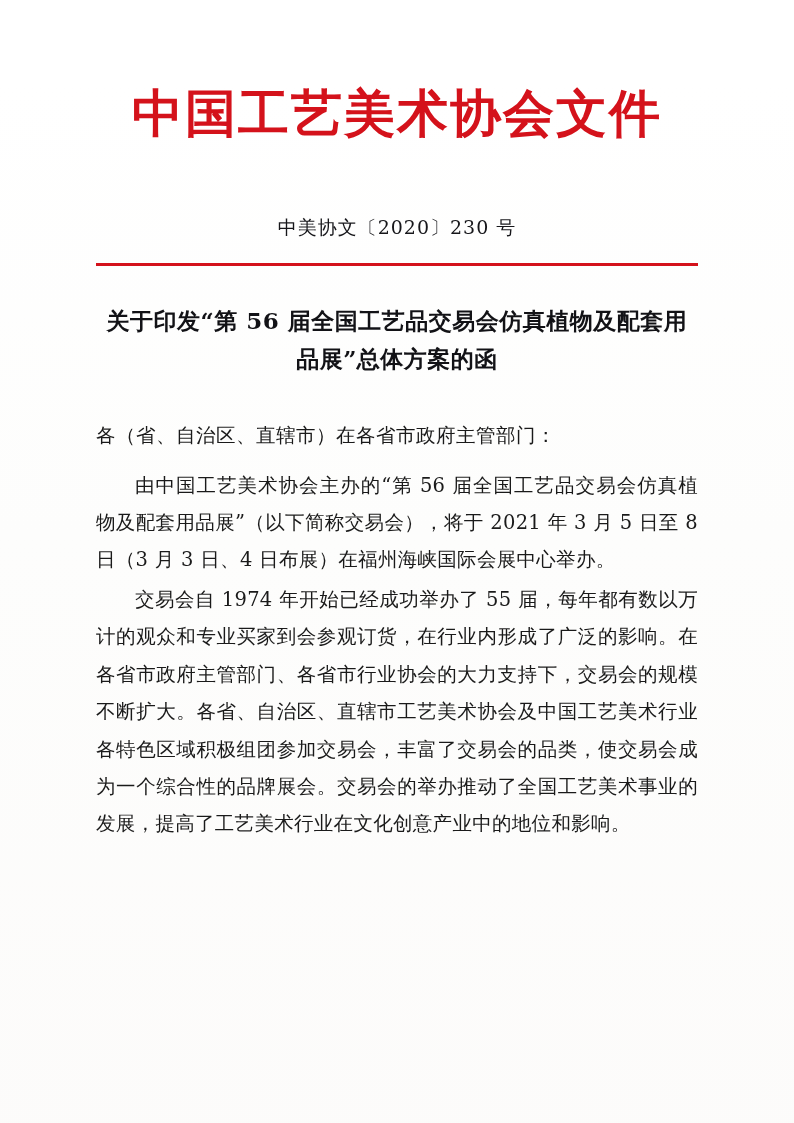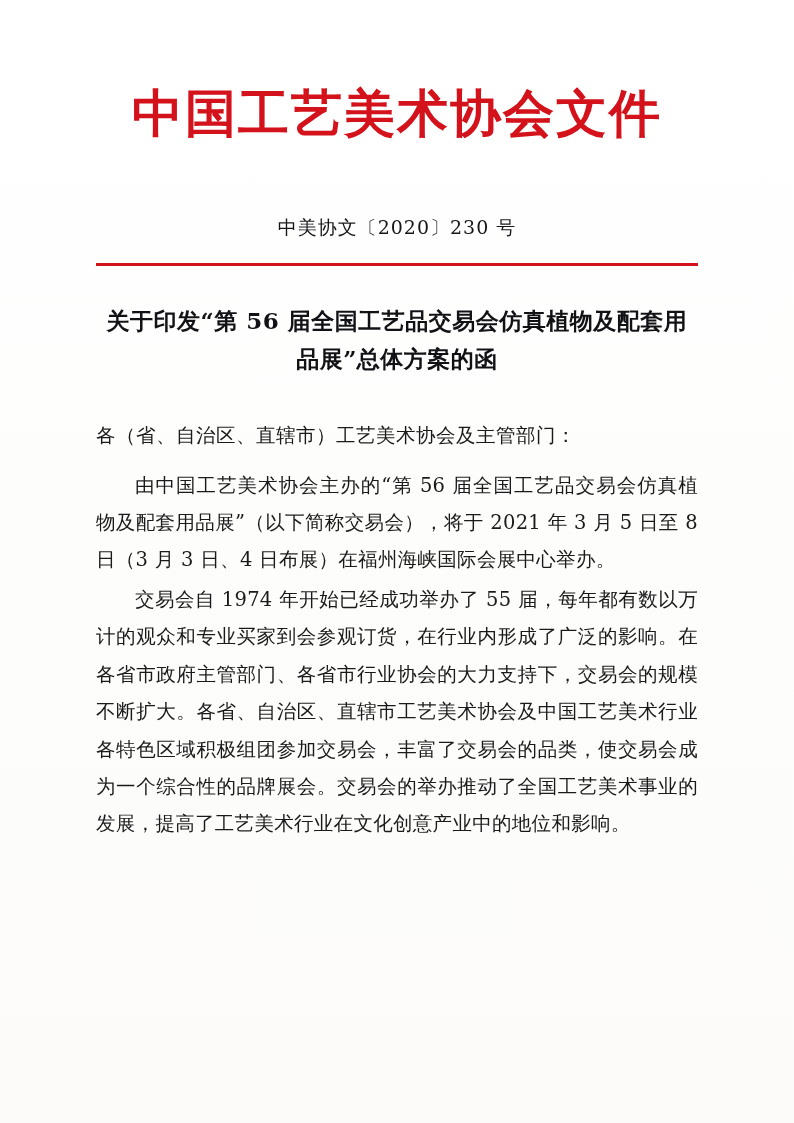--- a/index.html
+++ b/index.html
@@ -97,21 +97,21 @@
   <div class="content">
 
     <div class="doc-masthead">中国工艺美术协会文件</div>
 
     <div class="doc-number">中美协文〔2020〕230 号</div>
 
     <div class="red-rule"></div>
 
     <div class="doc-title">关于印发“第 56 届全国工艺品交易会仿真植物及配套用品展”总体方案的函</div>
 
-    <div class="salutation">各（省、自治区、直辖市）工艺美术协会及主管部门：</div>
+    <div class="salutation">各（省、自治区、直辖市）在各省市政府主管部门：</div>
 
     <div class="para-stack">
       <p class="body-para">由中国工艺美术协会主办的“第 56 届全国工艺品交易会仿真植物及配套用品展”（以下简称交易会），将于 2021 年 3 月 5 日至 8 日（3 月 3 日、4 日布展）在福州海峡国际会展中心举办。</p>
       <p class="body-para">交易会自 1974 年开始已经成功举办了 55 届，每年都有数以万计的观众和专业买家到会参观订货，在行业内形成了广泛的影响。在各省市政府主管部门、各省市行业协会的大力支持下，交易会的规模不断扩大。各省、自治区、直辖市工艺美术协会及中国工艺美术行业各特色区域积极组团参加交易会，丰富了交易会的品类，使交易会成为一个综合性的品牌展会。交易会的举办推动了全国工艺美术事业的发展，提高了工艺美术行业在文化创意产业中的地位和影响。</p>
     </div>
 
   </div>
 </div>
 
 </body></html>

